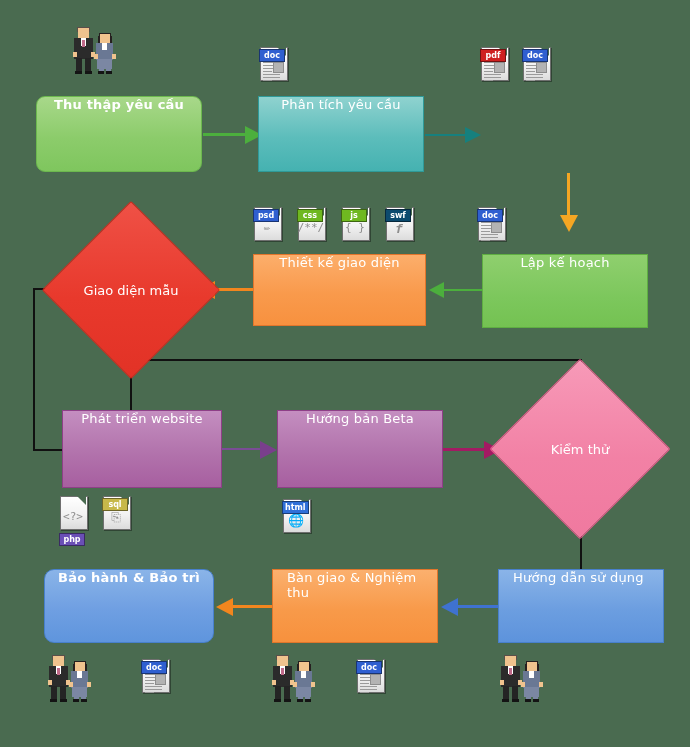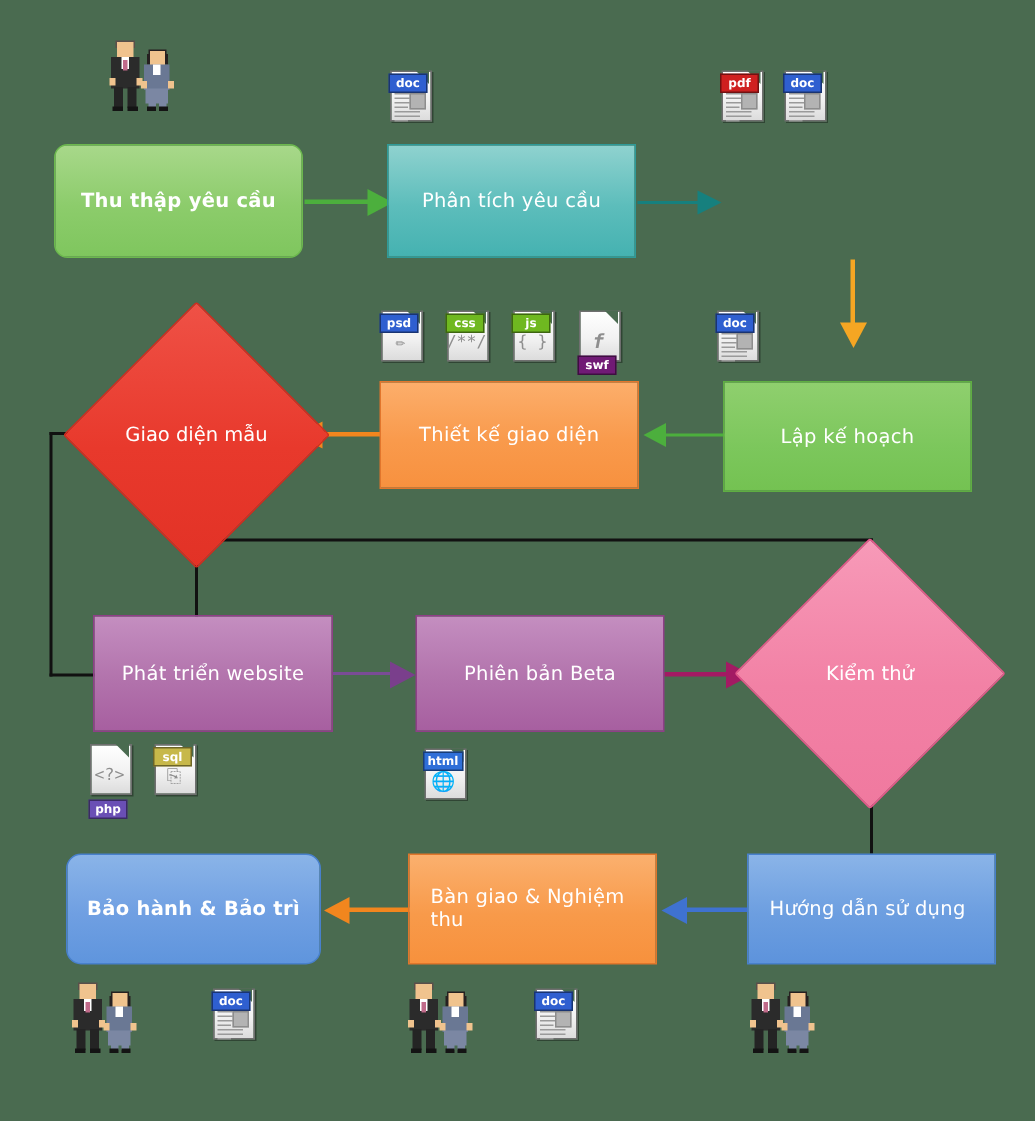--- a/index.html
+++ b/index.html
@@ -8,21 +8,21 @@
     background:#4a6b50;
     font-family:"DejaVu Sans","Liberation Sans",sans-serif;
     overflow:hidden;
   }
   #stage{position:relative;width:690px;height:583px;}
 
   
   .node{
     position:absolute;
     box-sizing:border-box;
-    display:flex;align-items:center;
+    display:flex;
     color:#ffffff;
     font-size:13px;
     letter-spacing:.2px;
     z-index:5;
   }
   .node .lbl{width:100%;padding:0 14px;}
   .node.center .lbl{text-align:center;padding:0 8px;}
   .node.bold{font-weight:bold;}
 
   .n-green{
@@ -111,21 +111,21 @@
     font-family:"DejaVu Sans","Liberation Sans",sans-serif;
     font-size:8px;font-weight:bold;color:#fff;text-align:center;
     border:1px solid rgba(0,0,0,.45);
     white-space:nowrap;z-index:3;
   }
   .tag-doc{background:#2f5fd0;}
   .tag-pdf{background:#cf2020;}
   .tag-psd{background:#2f5fd0;}
   .tag-css{background:#6fb820;}
   .tag-js {background:#6fb820;}
-  .tag-swf{background:#701a75;margin-top:28px;}
+  .tag-swf{background:#0c4a6e;}
   .tag-php{background:#6a4fb5;margin-top:35px;}
   .tag-sql{background:#c7b84a;}
   .tag-html{background:#2f6fd8;font-size:7px;}
   
   .doc-lines{position:absolute;left:5px;top:17px;width:17px;}
   .doc-lines i{display:block;height:1px;background:#9a9a9a;margin-bottom:2px;}
   .doc-lines i.s{width:9px;}
   .doc-block{position:absolute;right:4px;top:17px;width:9px;height:9px;
     background:#b3b3b3;border:1px solid #8d8d8d;}
   .glyph{
@@ -349,21 +349,21 @@
   <div class="node n-purple center" style="left:62px;top:410px;width:160px;height:78px;">
     <span class="lbl">Phát triển website</span>
   </div>
 
   <div class="arrow" style="left:222px;top:440px;width:58px;height:20px;">
     <div class="shaft" style="left:0;top:8px;width:42px;height:2px;background:#7a4c96;"></div>
     <div class="head" style="left:38px;top:1px;border-top:9px solid transparent;border-bottom:9px solid transparent;border-left:17px solid #7a3f8c;"></div>
   </div>
 
   <div class="node n-purple center" style="left:277px;top:410px;width:166px;height:78px;">
-    <span class="lbl">Phiên bản Beta</span>
+    <span class="lbl">Hướng bản Beta</span>
   </div>
 
   <div class="arrow" style="left:443px;top:440px;width:62px;height:20px;">
     <div class="shaft" style="left:0;top:8px;width:44px;height:3px;background:#a31a63;"></div>
     <div class="head" style="left:41px;top:1px;border-top:9px solid transparent;border-bottom:9px solid transparent;border-left:17px solid #a31a63;"></div>
   </div>
 
   <div class="diamond d-pink" style="left:516px;top:385px;width:128px;height:128px;">
     <div class="dshape"></div>
     <span class="dlbl">Kiểm thử</span>

